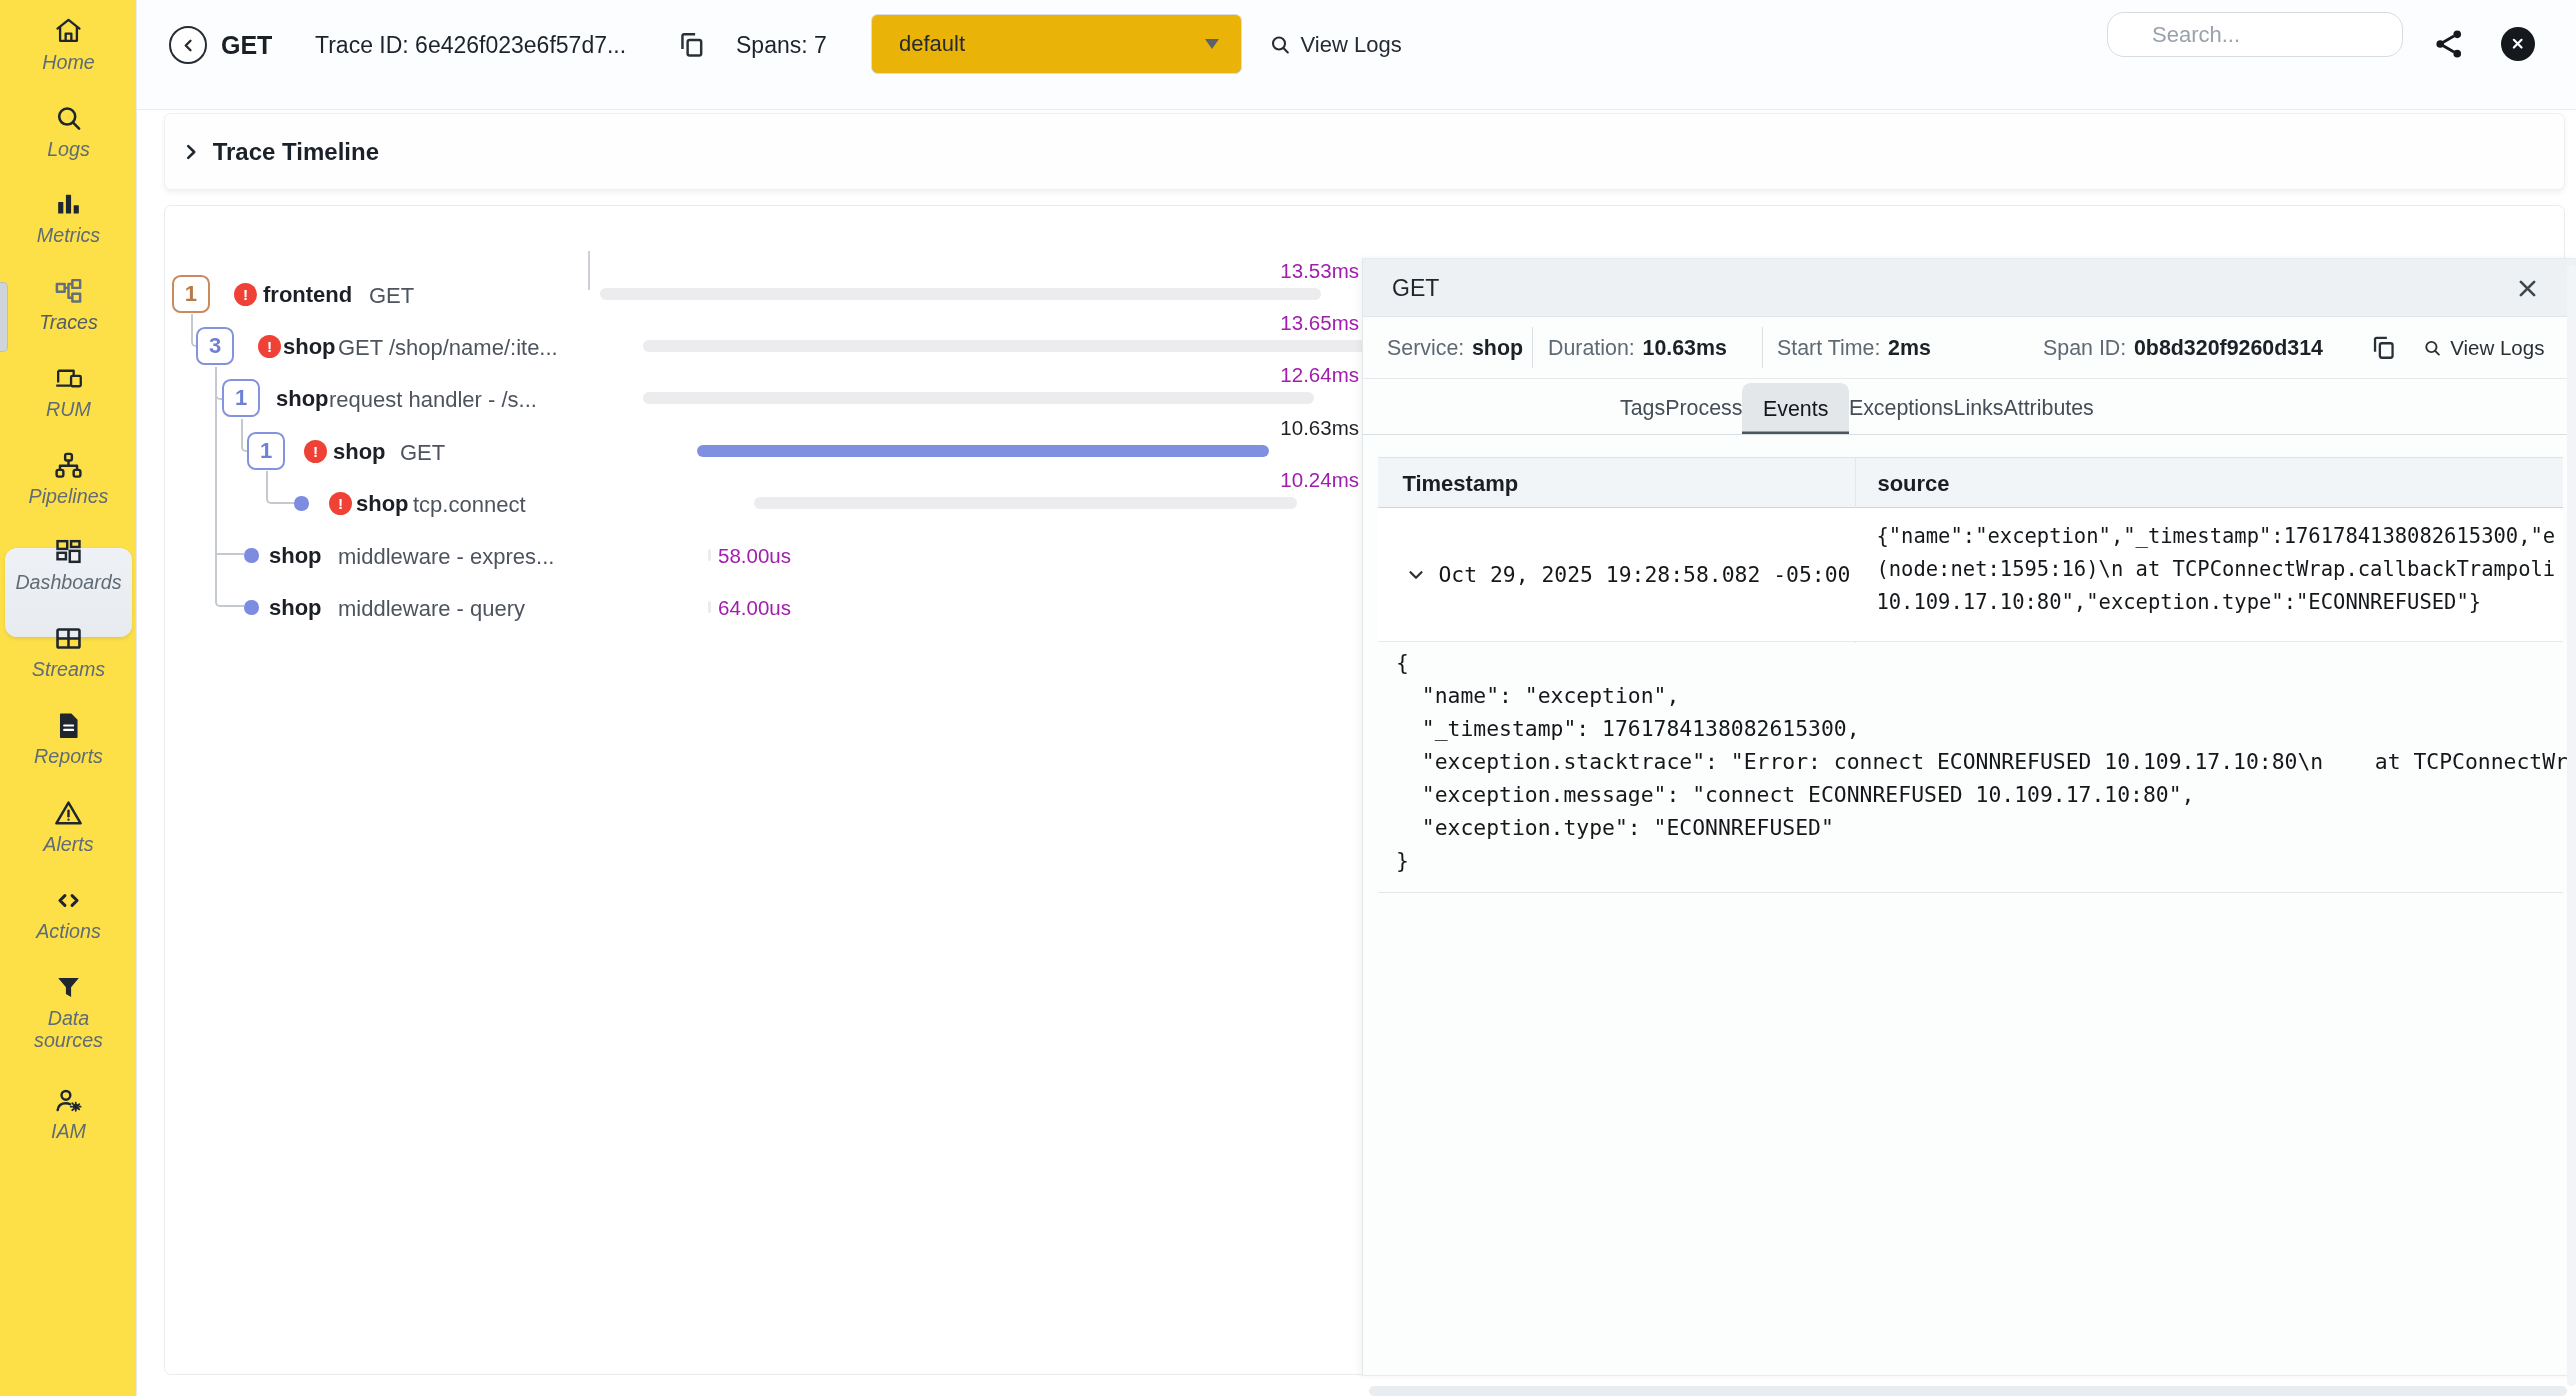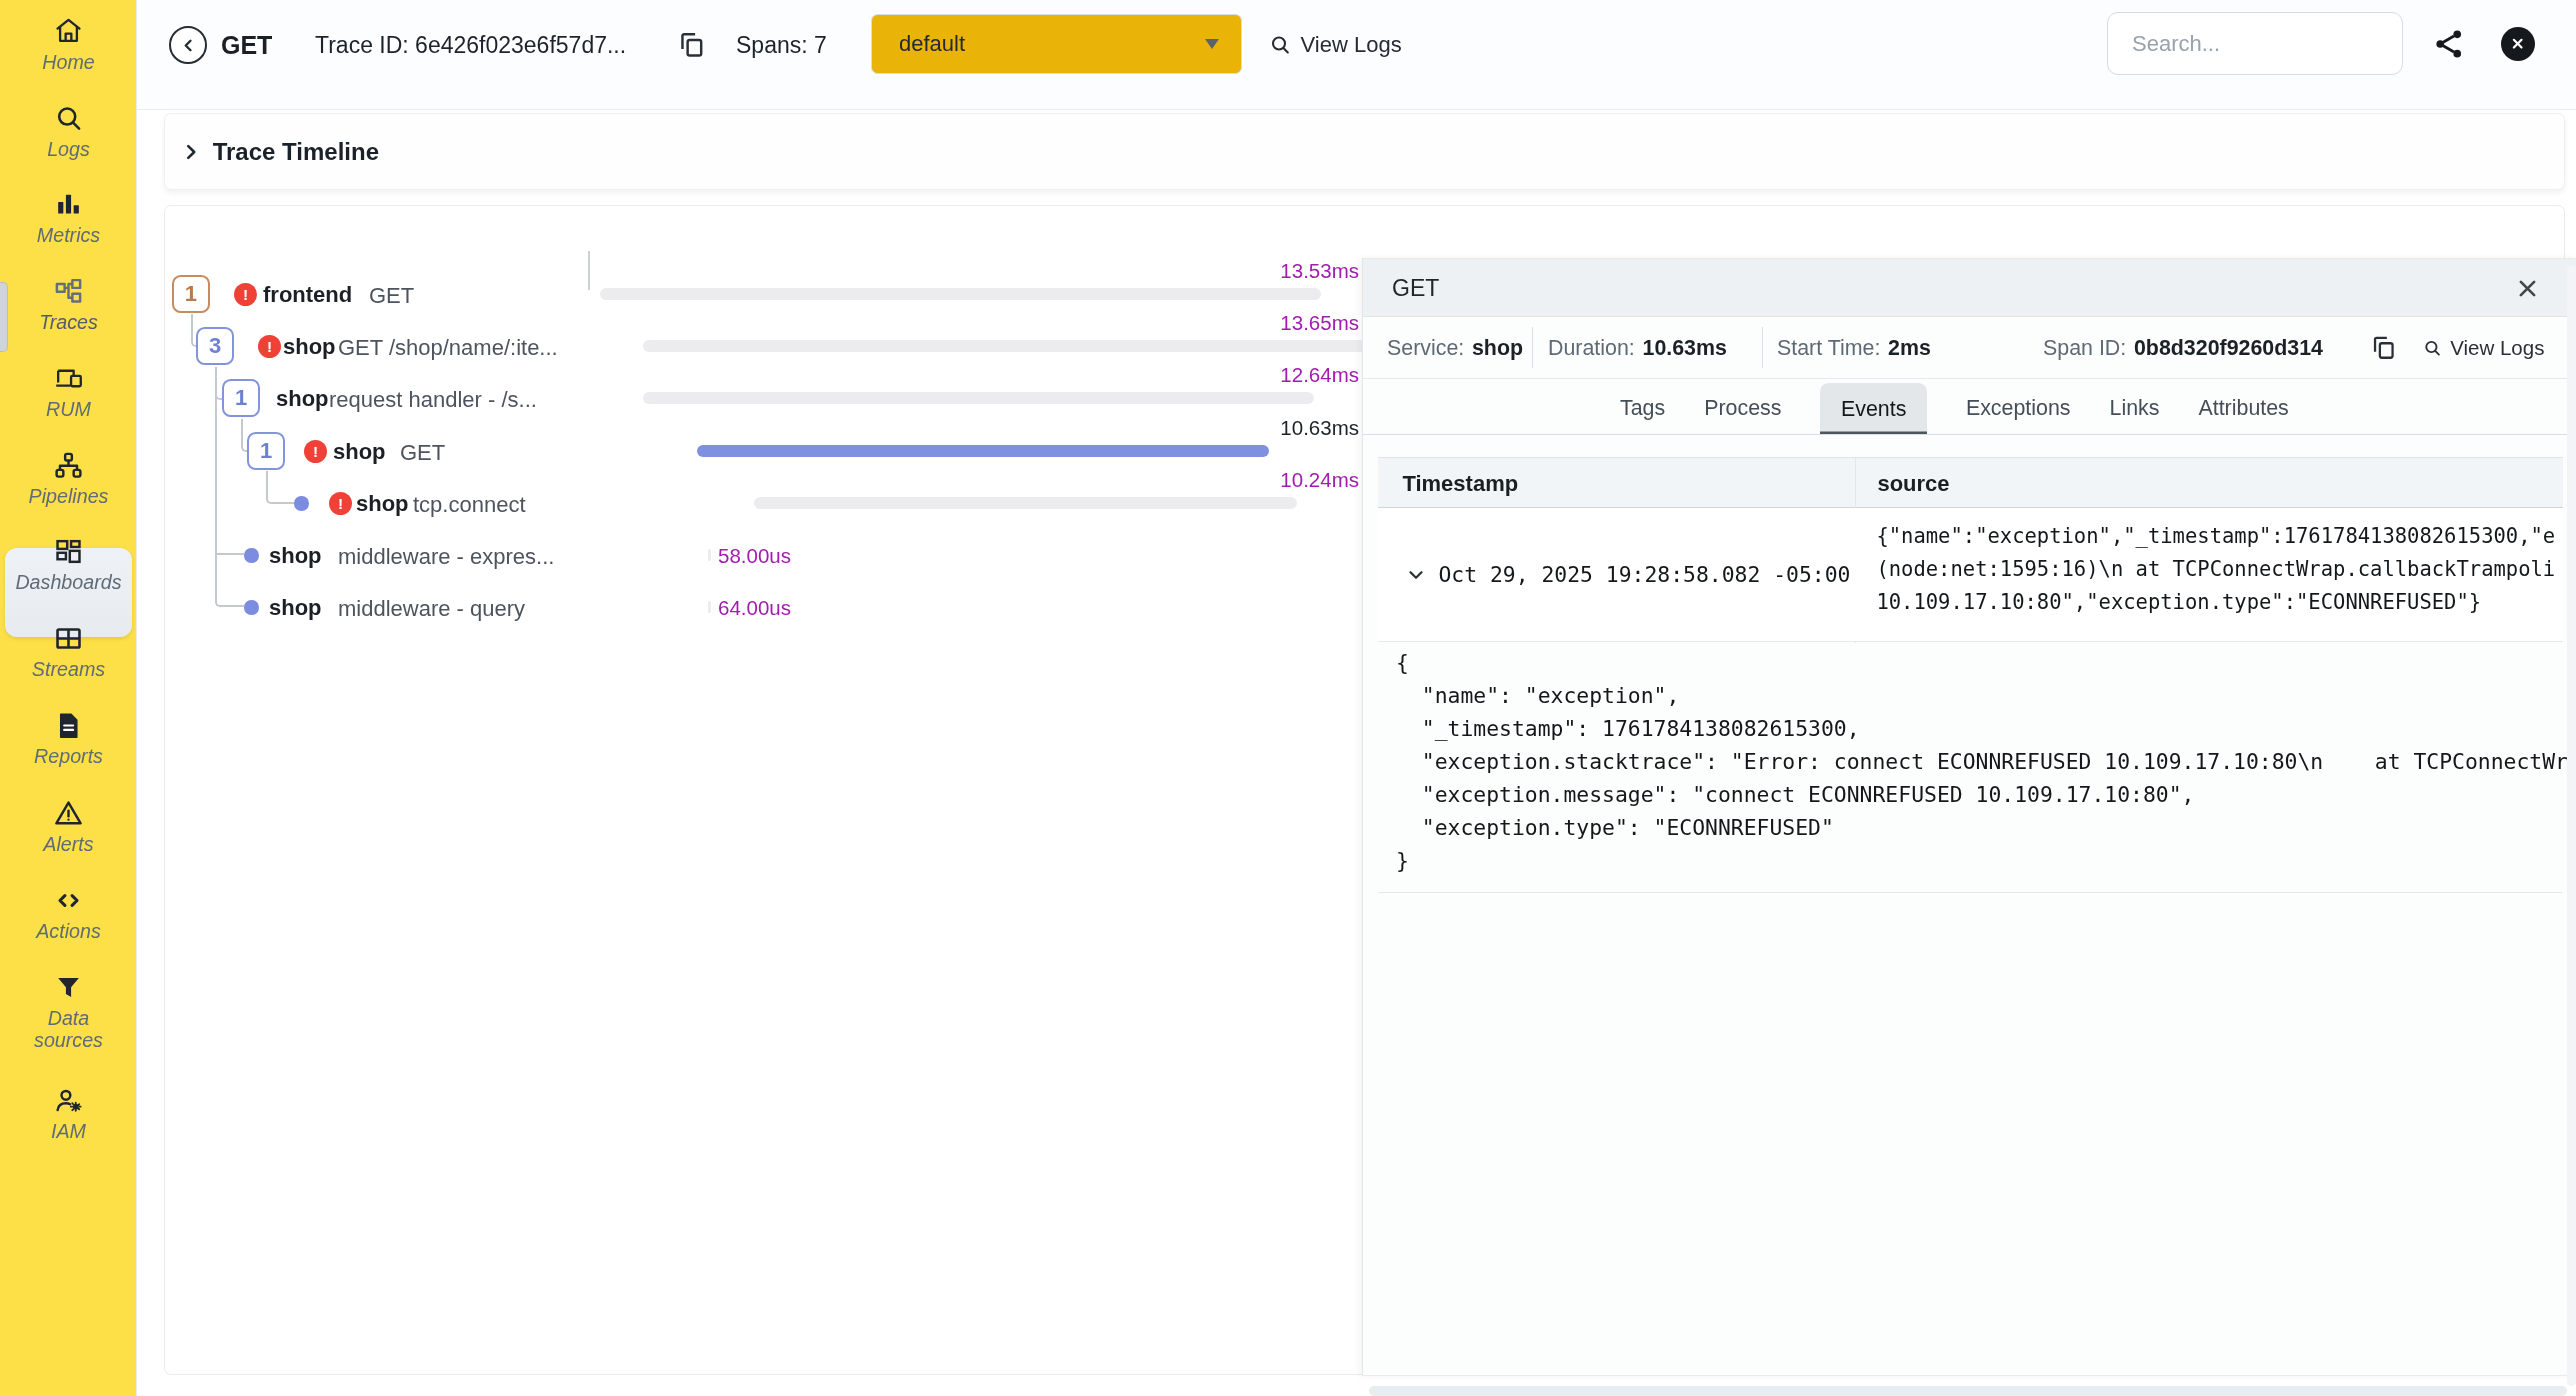--- a/index.html
+++ b/index.html
@@ -24,21 +24,21 @@
   #back-btn { left:32px; top:26px; width:38px; height:38px; border:2.6px solid #262c33; border-radius:50%; display:flex; align-items:center; justify-content:center; background:#fff; }
   #hdr-title { left:84px; top:26px; height:38px; line-height:38px; font-size:25px; font-weight:700; color:#1b2026; }
   #hdr-traceid { left:178px; top:26px; height:38px; line-height:38px; font-size:23px; color:#1d232b; }
   #hdr-copy { left:539px; top:29px; width:31px; height:31px; color:#2a3037; }
   #hdr-spans { left:599px; top:26px; height:38px; line-height:38px; font-size:23px; font-weight:500; color:#1d232b; }
   #stream-select { left:734px; top:13.7px; width:371px; height:60px; background:#eab308; border:1.7px solid #d7dde2; border-radius:6.8px; display:flex; align-items:center; }
   #stream-select .val { margin-left:27px; font-size:22px; color:#242a31; }
   #stream-select .caret { position:absolute; right:22px; width:0; height:0; border-left:7.7px solid transparent; border-right:7.7px solid transparent; border-top:10.3px solid #5a636c; }
   #hdr-viewlogs { left:1131px; top:24px; height:41px; display:flex; align-items:center; color:#262c33; }
   #hdr-viewlogs .txt { font-size:22px; font-weight:500; margin-left:8.6px; }
-  #search-box { left:1970px; top:12px; width:296px; height:63px; border:1.7px solid #d6dce1; border-radius:11px; background:#fff; }
+  #search-box { left:1970px; top:12px; width:296px; height:45px; border:1.7px solid #d6dce1; border-radius:17px; background:#fff;padding-left:20px; }
   #search-box input { width:100%; height:100%; border:none; outline:none; background:transparent; padding:0 24px; font-size:22px; color:#3c444d; font-family:"Liberation Sans",sans-serif; }
   #search-box input::placeholder { color:#99a2ab; }
   #share-btn { left:2295px; top:27px; width:34px; height:34px; color:#15181d; }
   #close-top-btn { left:2364px; top:27px; width:34px; height:34px; border-radius:50%; background:#15181c; display:flex; align-items:center; justify-content:center; }
 
   
   #tt-card { left:164px; top:113px; width:2401px; height:77px; background:#fefefe; border:0.9px solid #eef1f3; border-radius:6.8px; box-shadow:0 2.6px 5.1px rgba(30,40,50,.06); display:flex; align-items:center; z-index:5; }
   #tt-card .chev { margin-left:15.4px; width:22px; height:22px; color:#202730; }
   #tt-card .ttl { margin-left:10.3px; font-size:24px; font-weight:700; color:#1b2128; }
 
@@ -78,21 +78,21 @@
   #panel-title { position:absolute; left:29px; top:0; height:58px; line-height:58px; font-size:23px; font-weight:500; color:#21262b; }
   #panel-close { position:absolute; right:34px; top:14.5px; width:29px; height:29px; color:#40474e; }
   #panel-info { position:absolute; left:0; top:58px; width:100%; height:62px; border-bottom:0.9px solid #e6eaed; }
   .fld { position:absolute; top:0; height:62px; line-height:62px; font-size:21.4px; white-space:nowrap; }
   .fld .l { color:#5e6974;text-align:center; }
   .fld .v { color:#1c2127; font-weight:700; margin-left:7.7px; }
   .vdiv { position:absolute; top:10.3px; width:0.9px; height:41px; background:#dadfe4; }
   #copy-span { position:absolute; left:1006px; top:16.3px; width:29px; height:29px; color:#2a3037; }
   #panel-viewlogs { position:absolute; left:1059px; top:10.3px; height:41px; display:flex; align-items:center; color:#2a3036; }
   #panel-viewlogs .txt { font-size:20.5px; font-weight:500; margin-left:7.7px; }
-  #tabs { position:absolute; left:257px; top:120px; height:56px; display:flex; align-items:flex-end; gap:39px; }
+  #tabs { position:absolute; left:257px; top:120px; height:56px; display:flex; align-items:flex-end; }
   #tabs-border { position:absolute; left:0; top:175px; width:100%; height:0.9px; background:#d9dee2; }
   .tab { font-size:21.4px; color:#454d56; margin-bottom:14.5px; }
   .tab.active { background:#e3e7ea; border-radius:8.6px 8.6px 0 0; height:52px; margin-bottom:0; display:flex; align-items:center; padding:0 20.5px; color:#14181d; font-weight:500; box-shadow:inset 0 -3.4px 0 #4d565f; }
 
   #evt-table { position:absolute; left:15.4px; top:198px; width:1185px; }
   #evt-thead { position:absolute; left:0; top:0; width:100%; height:51px; background:#f2f5f7; border-top:0.9px solid #dfe4e8; border-bottom:0.9px solid #cfd6db; }
   .th { position:absolute; top:0; height:51px; line-height:51px; font-size:22px; font-weight:700; color:#1b1f24; }
   #col-div { position:absolute; left:477px; top:0; width:0.9px; height:186px; background:#e2e7ea; }
   #evt-row { position:absolute; left:0; top:51px; width:100%; height:134px; border-bottom:0.9px solid #e4e9ec; background:#fff; }
   #row-chev { position:absolute; left:27px; top:56px; width:22px; height:22px; color:#2a2f35; }

